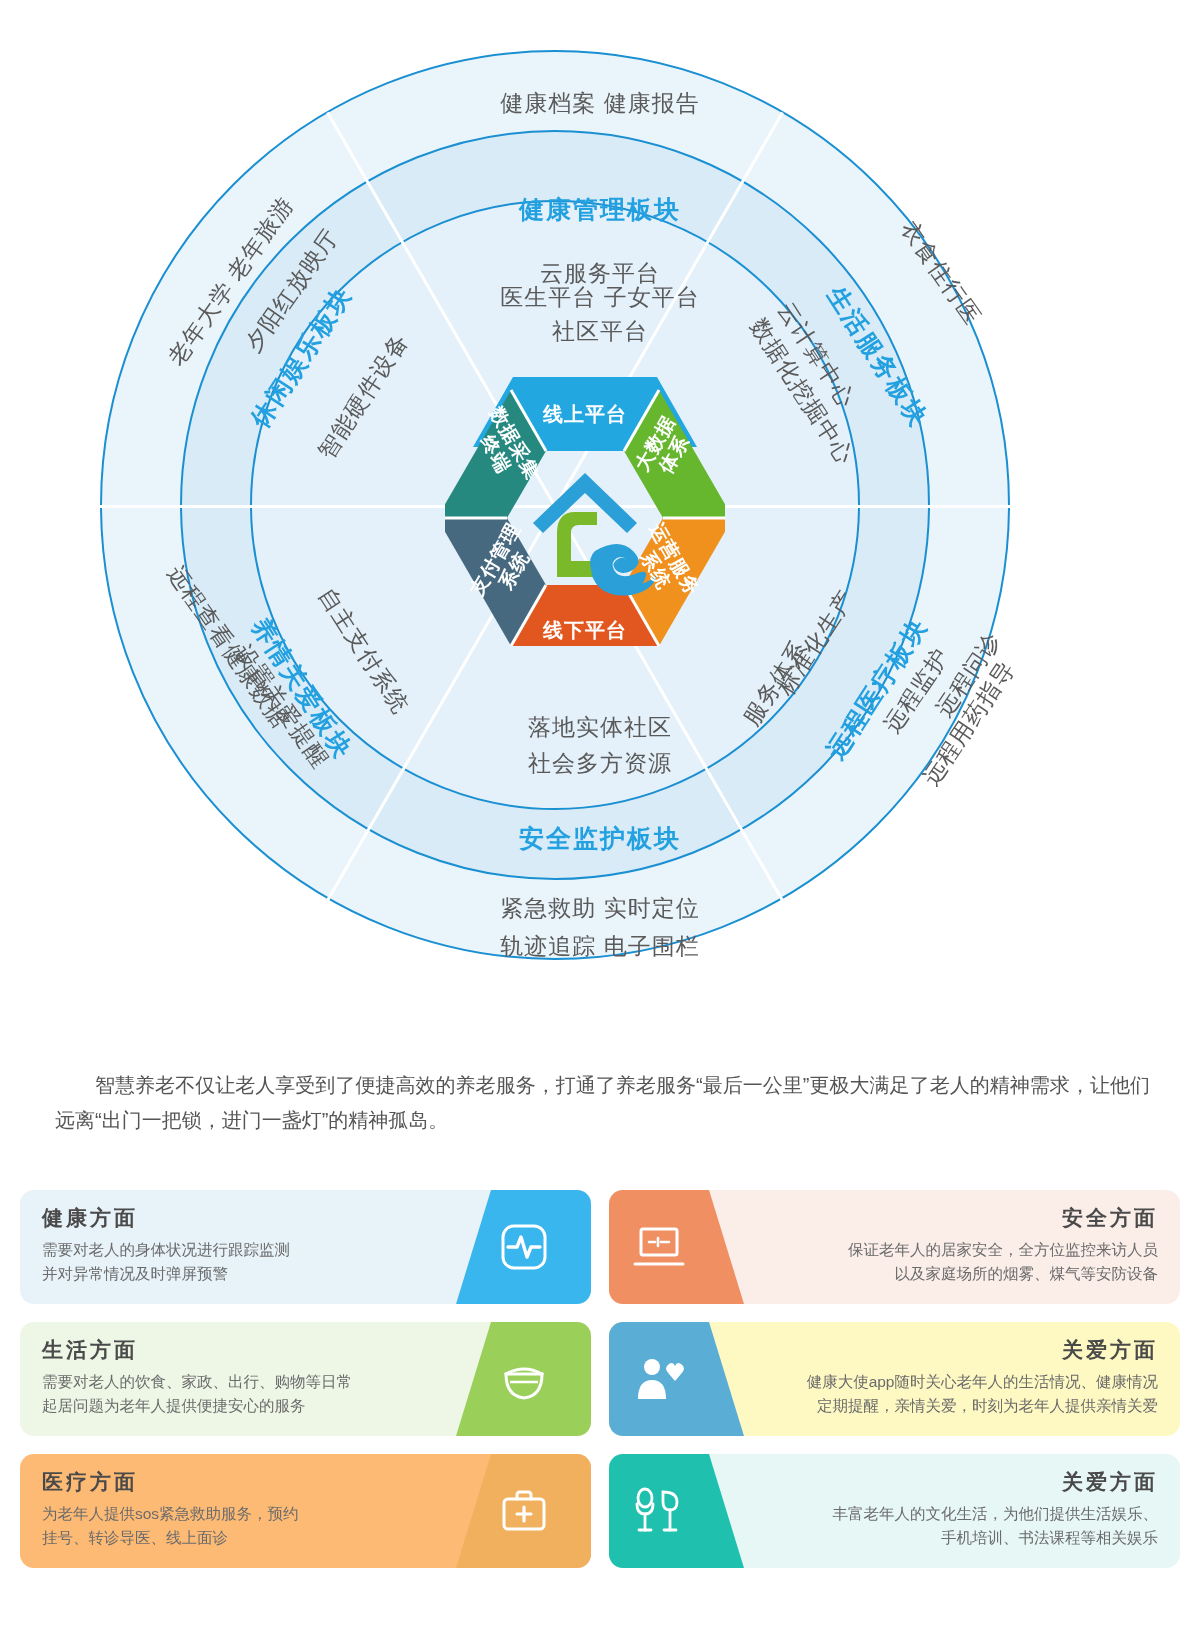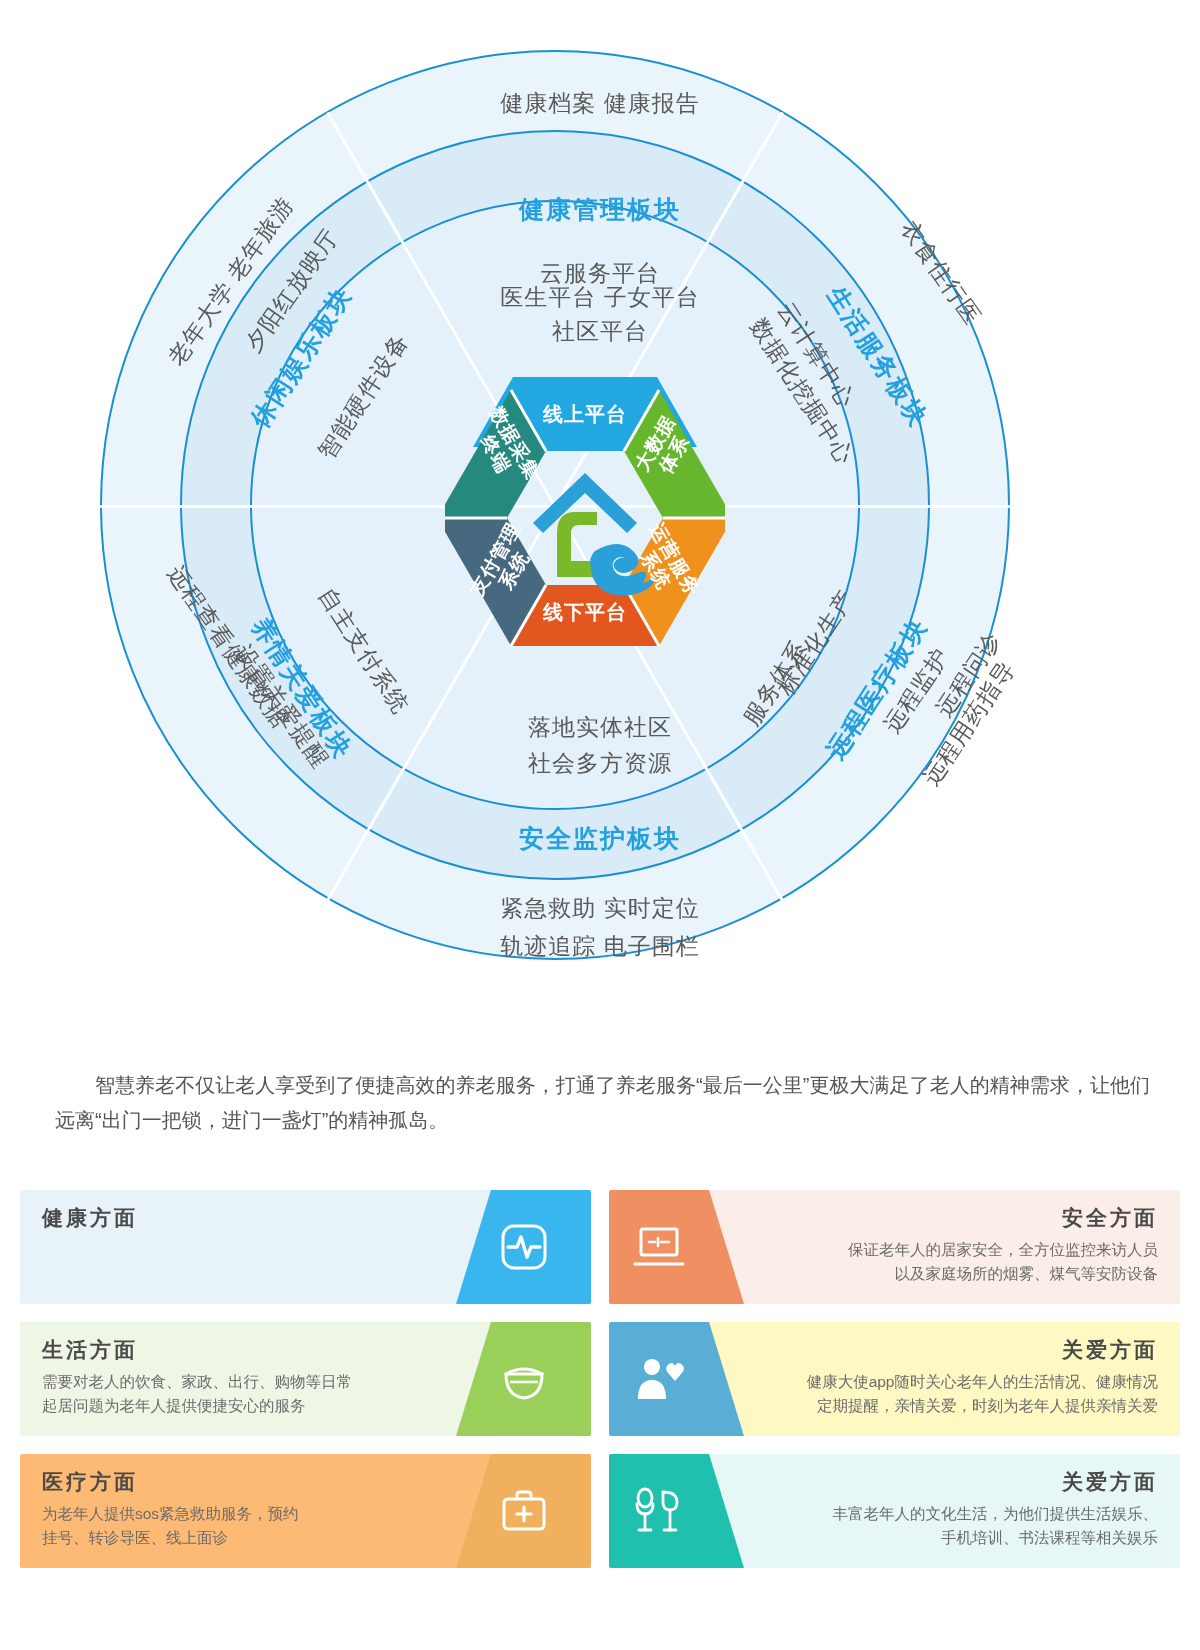--- a/index.html
+++ b/index.html
@@ -74,21 +74,21 @@
     position: absolute; left: 55px; top: 1068px; width: 1095px;
     font-size: 20px; color: #555555; line-height: 1.75;
     text-align: justify; text-indent: 2em;
   }
 
   
   #cards { position: absolute; left: 20px; top: 1190px; width: 1160px; }
   .cardrow { display: flex; gap: 18px; margin-bottom: 18px; }
   .card {
     position: relative; width: 571px; height: 114px;
-    border-radius: 2px; overflow: hidden;
+    border-radius: 14px; overflow: hidden;
     display: flex; align-items: stretch;
   }
   .card .txt { position: relative; z-index: 2; padding: 14px 18px 0 22px; }
   .card h3 { font-size: 21px; font-weight: bold; color: #4a4a4a; letter-spacing: 3px; margin-bottom: 6px; }
   .card p { font-size: 15.5px; color: #6b6b6b; line-height: 1.55; }
   .tagwrap { position: absolute; top: 0; height: 114px; width: 135px; z-index: 1; }
   .tagwrap svg { display: block; }
   .tagicon { position: absolute; top: 0; height: 114px; width: 135px; z-index: 3;
              display: flex; align-items: center; justify-content: center; }
 
@@ -223,21 +223,21 @@
       <div class="hextext two" style="left:165px; top:72px; width:110px; transform:rotate(-60deg);">
         <span style="white-space:pre-line">大数据
 体系</span>
       </div>
 
       <div class="hextext two" style="left:165px; top:188px; width:110px; transform:rotate(60deg);">
         <span style="white-space:pre-line">运营服务
 系统</span>
       </div>
 
-      <div class="hextext" style="left:50px; top:246px; width:180px;">线下平台</div>
+      <div class="hextext" style="left:50px; top:264px; width:180px;">线下平台</div>
 
       <div class="hextext two" style="left:5px; top:188px; width:110px; transform:rotate(-60deg);">
         <span style="white-space:pre-line">支付管理
 系统</span>
       </div>
 
       <div class="hextext two" style="left:5px; top:72px; width:110px; transform:rotate(60deg);">
         <span style="white-space:pre-line">数据采集
 终端</span>
       </div>
@@ -246,20 +246,22 @@
 
   <p id="para">智慧养老不仅让老人享受到了便捷高效的养老服务，打通了养老服务“最后一公里”更极大满足了老人的精神需求，让他们远离“出门一把锁，进门一盏灯”的精神孤岛。</p>
 
   <div id="cards">
 
     <div class="cardrow">
 
       <div class="card iconright" style="background:#e8f3f9">
         <div class="txt">
           <h3>健康方面</h3>
+          <p style="white-space:pre-line">需要对老人的身体状况进行跟踪监测
+并对异常情况及时弹屏预警</p>
         </div>
         <div class="tagwrap">
           <svg width="135" height="114" viewBox="0 0 135 114">
               <polygon points="35,0 135,0 135,114 0,114" fill="#3ab6ee"></polygon>
             </svg>
         </div>
         <div class="tagicon">
           <svg width="52" height="52" viewBox="0 0 52 52" fill="none" stroke="#ffffff" stroke-width="3">
             <rect x="5" y="5" width="42" height="42" rx="11"></rect>
             <path d="M10,26 L19,26 L23,16 L29,36 L33,26 L42,26" stroke-width="3.4" stroke-linecap="round" stroke-linejoin="round"></path>

